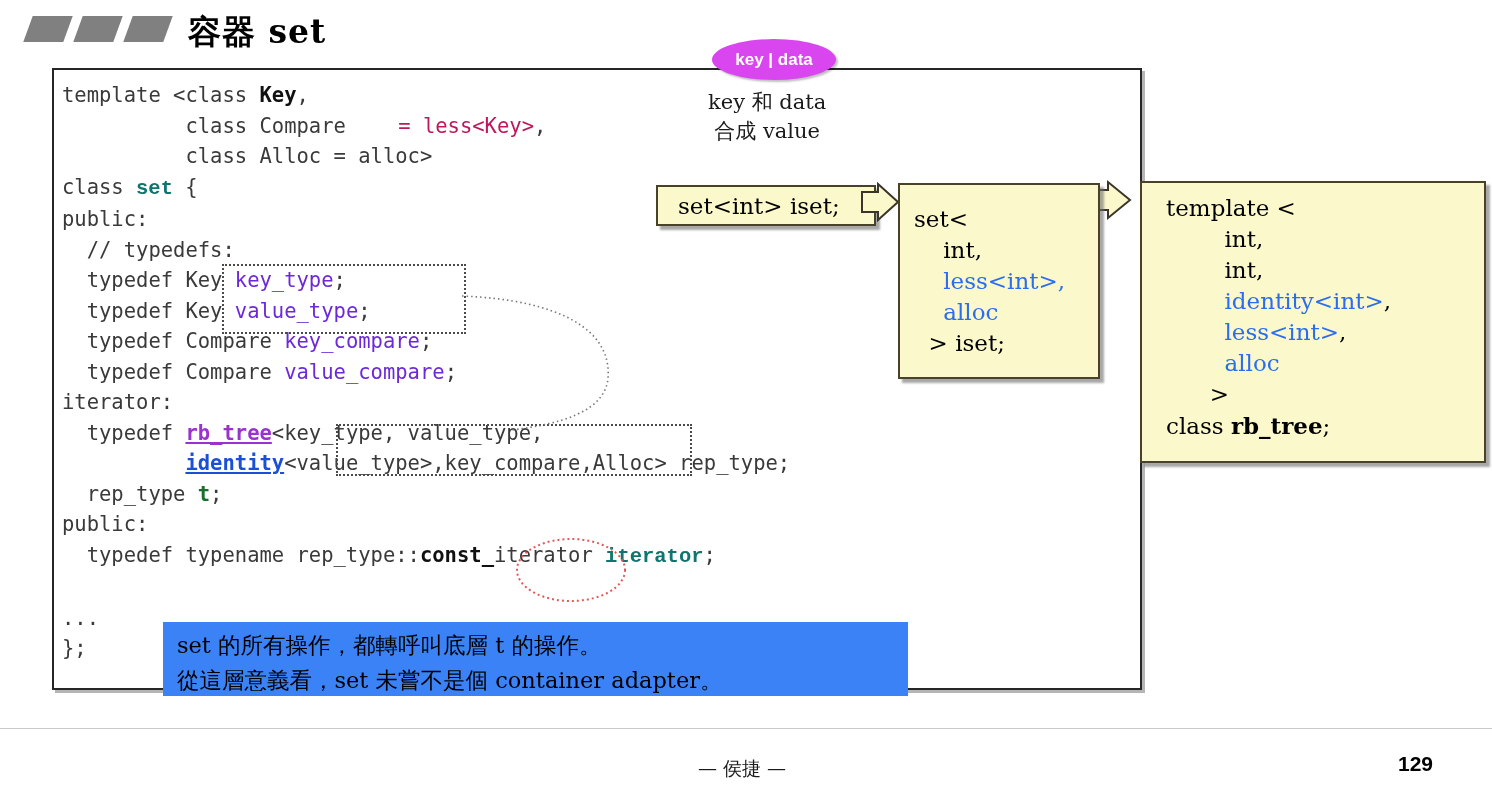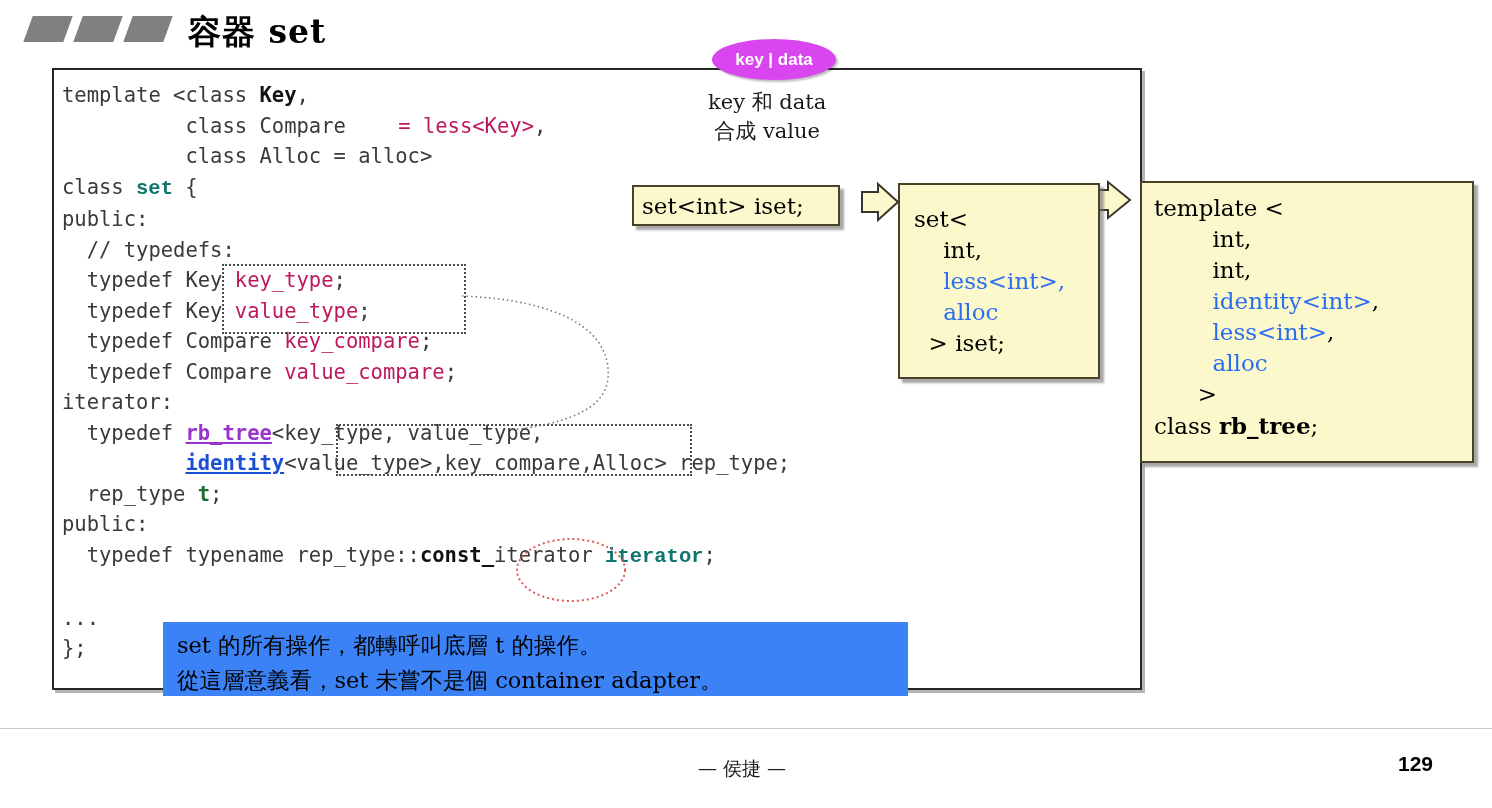--- a/index.html
+++ b/index.html
@@ -35,21 +35,21 @@
   .code{
     position:absolute;left:62px;top:80px;
     font-family:"DejaVu Sans Mono","Liberation Mono",monospace;
     font-size:20.5px;line-height:30.5px;color:#3a3a3a;
     white-space:pre;
   }
   .code .kw-purple{color:#0f766e;font-weight:bold;font-family:Liberation Mono, monospace;}
   .code .kw-purple-u{color:#9933cc;font-weight:bold;text-decoration:underline;}
   .code .blue{color:#be185d;margin-left:40px;}
   .code .blue-b{color:#1a4fd6;font-weight:bold;text-decoration:underline;}
-  .code .red{color:#be185d;margin-top:28px;}
+  .code .red{color:#6d28d9;margin-top:28px;}
   .code .bold-dark{color:#111;font-weight:bold;}
   .code .green-b{color:#1a6f2f;font-weight:bold;}
 
   
   .dotbox{position:absolute;border:2px dotted #4a4a4a;}
   #dotbox-typedefs{left:222px;top:264px;width:240px;height:66px;}
   #dotbox-rbtree{left:336px;top:424px;width:352px;height:48px;}
 
   
   .ovl{position:absolute;left:0;top:0;width:1492px;height:808px;pointer-events:none;}
@@ -70,26 +70,26 @@
     text-align:center;white-space:pre-line;
   }
 
   
   .ybox{
     position:absolute;background:#fbf8cc;border:2px solid #4a4228;
     box-shadow:4px 4px 2px rgba(110,110,110,.6);
     font-family:"DejaVu Serif","Liberation Serif",serif;
     color:#000;
   }
-  #ybox-decl{left:632px;top:185px;width:196px;height:37px;
-             font-size:23px;display:flex;align-items:center;padding-left:8px;}
+  #ybox-decl{left:656px;top:185px;width:196px;height:37px;
+             font-size:23px;display:flex;align-items:center;padding-left:20px;}
   #ybox-expand{left:898px;top:183px;width:184px;height:173px;
                font-size:23px;line-height:31px;padding:19px 0 0 14px;white-space:pre;}
   #ybox-rbtree{left:1140px;top:181px;width:318px;height:268px;
-               font-size:23px;line-height:31px;padding:10px 0 0 12px;white-space:pre;}
+               font-size:23px;line-height:31px;padding:10px 0 0 24px;white-space:pre;}
   .ybox .blue{color:#2a6df0;}
   .ybox .bold{font-weight:bold;}
 
   
   .graynote{
     position:absolute;left:163px;top:622px;width:745px;height:74px;
     background:#3b82f6;
     font-family:"DejaVu Serif","Liberation Serif",serif;
     font-size:22.5px;line-height:35px;color:#000;
     padding:6px 0 0 14px;white-space:pre-line;box-sizing:border-box;

